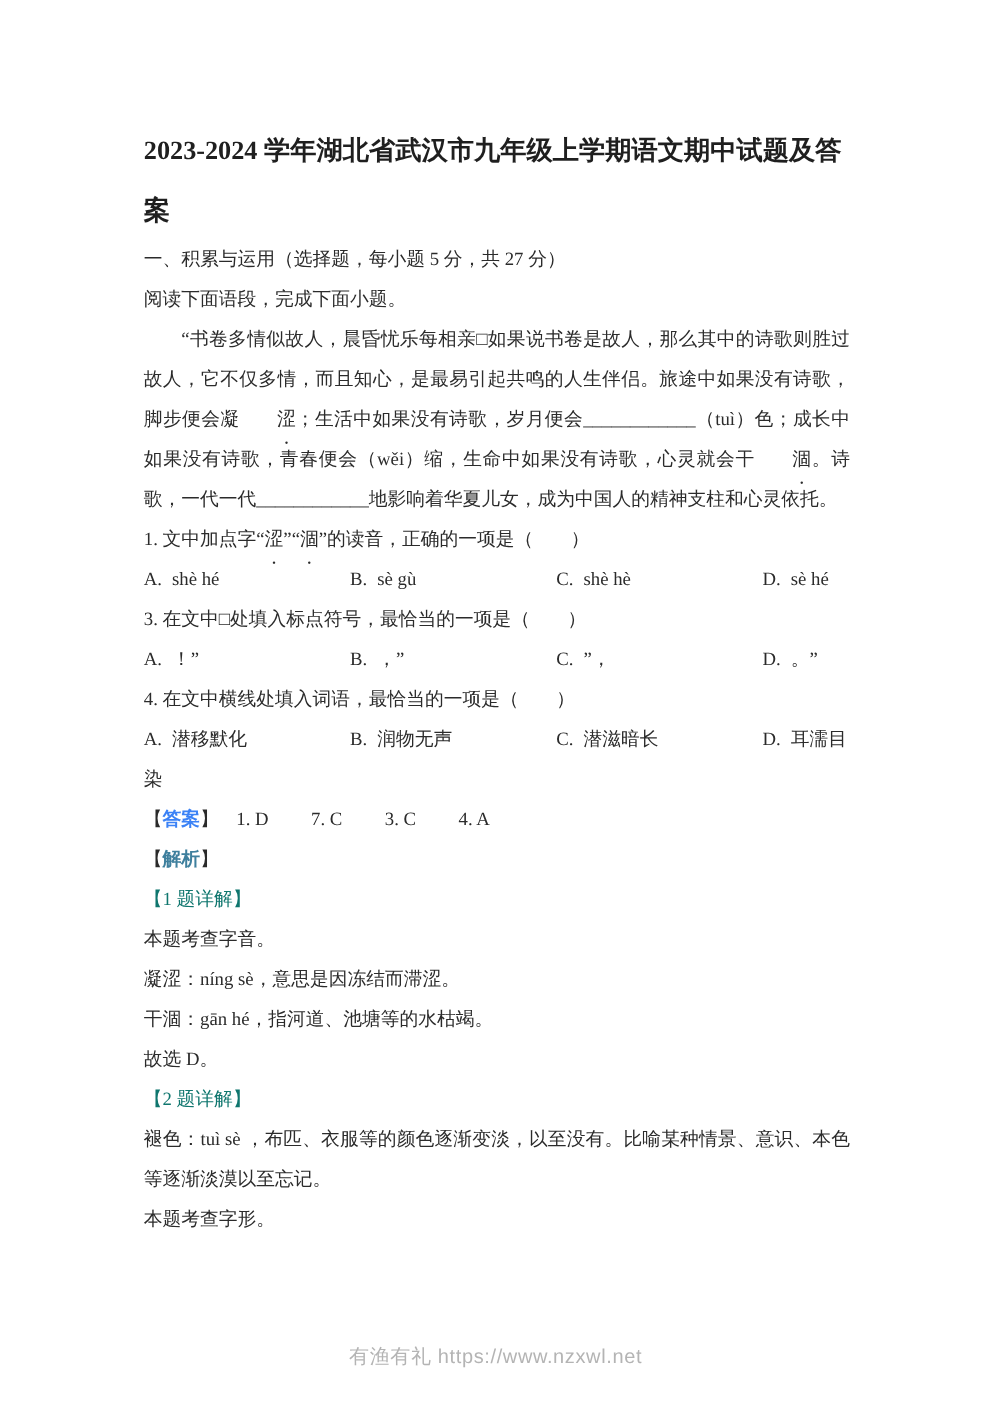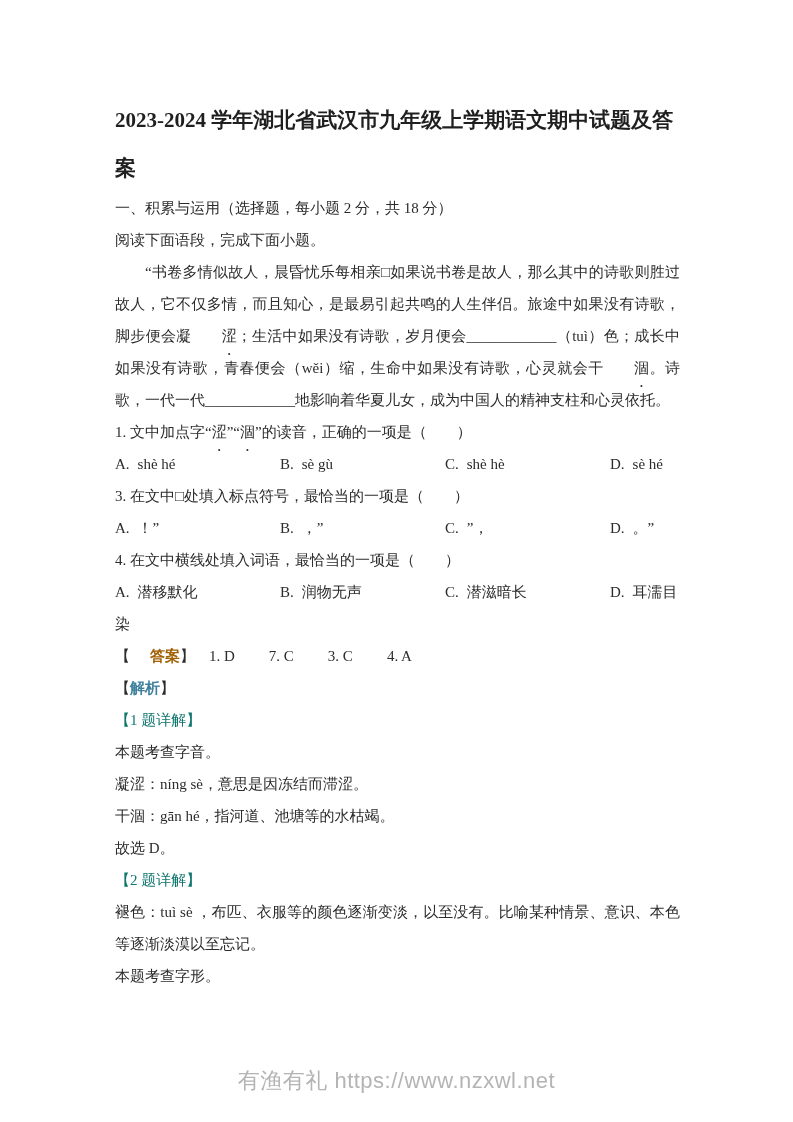--- a/index.html
+++ b/index.html
@@ -56,34 +56,34 @@
   .teal { font-weight: bold; }
   .bracket { color: #2b2b2b; }
   .detail-heading { color: #0f766e; }
   .footer {
     position: absolute;
     left: 0;
     bottom: 26px;
     width: 100%;
     text-align: center;
     font-family: "Liberation Sans", "DejaVu Sans", sans-serif;
-    font-size: 22px;
+    font-size: 16px;
     color: #b4b4b4;
     letter-spacing: 0.5px;
   }
 </style>
 </head>
 <body>
 
 <div class="page">
   <div class="content">
 
     <h1 class="title">2023-2024 学年湖北省武汉市九年级上学期语文期中试题及答案</h1>
 
-    <p class="plain-line">一、积累与运用（选择题，每小题 2 分，共 18 分）</p>
+    <p class="plain-line">一、积累与运用（选择题，每小题 5 分，共 27 分）</p>
 
     <p class="plain-line">阅读下面语段，完成下面小题。</p>
 
     <p class="passage"><span>“书卷多情似故人，晨昏忧乐每相亲□如果说书卷是故人，那么其中的诗歌则胜过故人，它不仅多情，而且知心，是最易引起共鸣的人生伴侣。旅途中如果没有诗歌，脚步便会凝</span><span class="em-dot">涩</span><span>；生活中如果没有诗歌，岁月便会____________（tuì）色；成长中如果没有诗歌，青春便会（wěi）缩，生命中如果没有诗歌，心灵就会干</span><span class="em-dot">涸</span><span>。诗歌，一代一代____________地影响着华夏儿女，成为中国人的精神支柱和心灵依托。</span></p>
 
     <div>
       <p class="stem"><span>1.  文中加点字“</span><span class="em-dot">涩</span><span>”“</span><span class="em-dot">涸</span><span>”的读音，正确的一项是（　　）</span></p>
       <p><span class="opt-col"><span>A.</span><span class="opt-text">shè hé</span></span><span class="opt-col"><span>B.</span><span class="opt-text">sè gù</span></span><span class="opt-col"><span>C.</span><span class="opt-text">shè hè</span></span><span class="opt-last"><span>D.</span><span class="opt-text">sè hé</span></span></p>
     </div>
 
@@ -91,21 +91,21 @@
     <div>
       <p class="stem"><span>3.  在文中□处填入标点符号，最恰当的一项是（　　）</span></p>
       <p><span class="opt-col"><span>A.</span><span class="opt-text">！”</span></span><span class="opt-col"><span>B.</span><span class="opt-text">，”</span></span><span class="opt-col"><span>C.</span><span class="opt-text">”，</span></span><span class="opt-last"><span>D.</span><span class="opt-text">。”</span></span></p>
     </div>
 
     <div>
       <p class="stem"><span>4.  在文中横线处填入词语，最恰当的一项是（　　）</span></p>
       <p><span class="opt-col"><span>A.</span><span class="opt-text">潜移默化</span></span><span class="opt-col"><span>B.</span><span class="opt-text">润物无声</span></span><span class="opt-col"><span>C.</span><span class="opt-text">潜滋暗长</span></span><span class="opt-last"><span>D.</span><span class="opt-text">耳濡目染</span></span></p>
     </div>
 
-    <p><span class="bracket">【</span><span class="teal" id="answer-label" style="color: #a16207; margin-left: 20px;">答案</span><span class="bracket">】</span><span class="ans-item first">1. D</span><span class="ans-item">7. C</span><span class="ans-item">3. C</span><span class="ans-item">4. A</span></p>
+    <p><span class="bracket">【</span><span class="teal" id="answer-label" style="color: #3b82f6;">答案</span><span class="bracket">】</span><span class="ans-item first">1. D</span><span class="ans-item">7. C</span><span class="ans-item">3. C</span><span class="ans-item">4. A</span></p>
 
     <p><span class="bracket">【</span><span class="teal" id="analysis-label" style="color: rgb(62, 127, 157);">解析</span><span class="bracket">】</span></p>
 
     <p class="detail-heading">【1 题详解】</p>
     <p class="plain-line">本题考查字音。</p>
     <p class="plain-line">凝涩：níng sè，意思是因冻结而滞涩。</p>
     <p class="plain-line">干涸：gān hé，指河道、池塘等的水枯竭。</p>
     <p class="plain-line">故选 D。</p>
 
     <p class="detail-heading">【2 题详解】</p>

